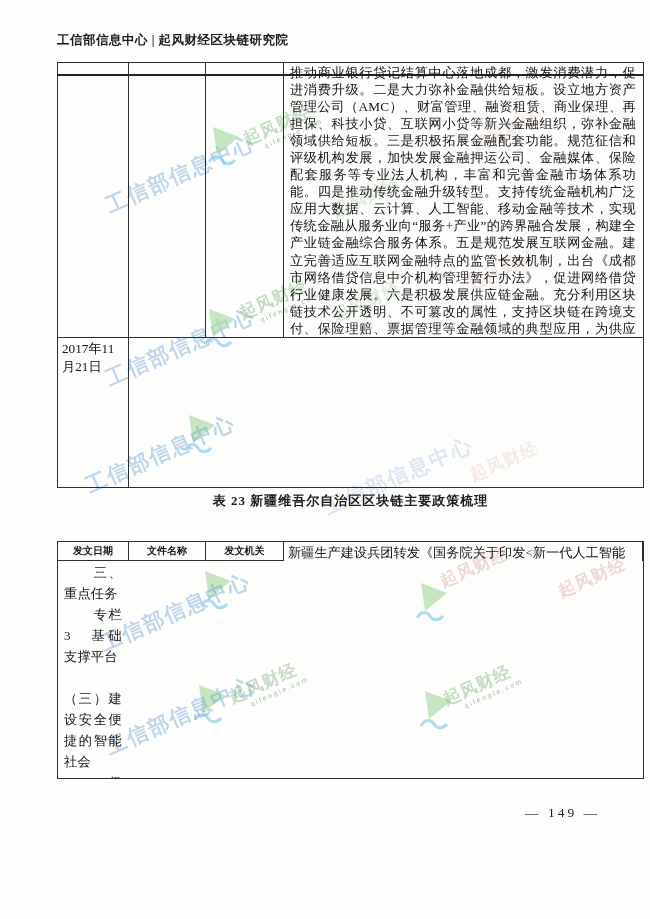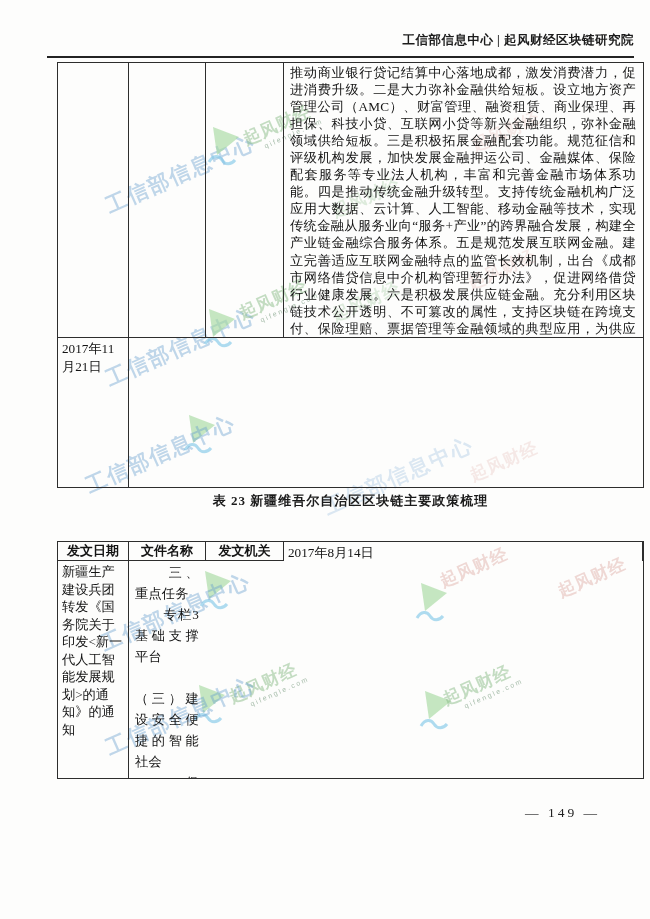--- a/index.html
+++ b/index.html
@@ -3,23 +3,23 @@
 <meta charset="utf-8">
 <style>
   html,body{margin:0;padding:0;background:#ffffff;}
   .page{
     position:relative;width:650px;height:919px;margin:0;
     background:#fdfdfc;overflow:hidden;
     font-family:"Liberation Serif","DejaVu Serif",serif;color:#141414;
   }
   
   .doc-header{
-    position:absolute;top:32px;left:47px;width:587px;z-index:2;
-    text-align:right;font-size:12.5px;font-weight:bold;letter-spacing:.5px;
-    padding-bottom:7px;border-bottom:2.2px solid #232323;color:#1c1c1c;
+    position:absolute;top:32px;left:57px;width:587px;z-index:2;
+    text-align:left;font-size:12.5px;font-weight:bold;letter-spacing:.5px;
+    padding-bottom:25px;border-bottom:2.2px solid #232323;color:#1c1c1c;
   }
   
   .tbl{
     position:absolute;left:57px;width:587px;z-index:2;box-sizing:border-box;
     display:grid;grid-template-columns:71px 77px 78px 1fr;
     border:1.6px solid #2d2d2d;background:transparent;
   }
   .tbl1{top:62px;height:426px;grid-template-rows:275px 1fr;}
   .tbl2{top:541px;height:238px;grid-template-rows:19px 1fr;}
   .c{
@@ -28,21 +28,21 @@
   }
   .c.last-col{border-right:none;}
   .c.last-row{border-bottom:none;}
   .c.content{
     white-space:pre-wrap;text-align:justify;padding:1px 7px 0 6px;
     line-height:17.05px;letter-spacing:.2px;
   }
   .tbl2 .c.content{line-height:21px;}
   .hc{
     box-sizing:border-box;border-right:1.4px solid #2d2d2d;border-bottom:1.4px solid #2d2d2d;
-    text-align:center;font-weight:bold;font-size:13px;line-height:17px;padding:0;
+    text-align:center;font-weight:bold;font-size:10px;line-height:17px;padding:0;
   }
   .hc.last-col{border-right:none;}
   
   .caption{
     position:absolute;top:492px;left:57px;width:587px;z-index:2;
     text-align:center;font-weight:bold;font-size:13px;letter-spacing:1px;color:#1b1b1b;
   }
   .pageno{
     position:absolute;top:805px;left:470px;width:130px;z-index:2;
     text-align:right;font-size:13.5px;letter-spacing:3px;color:#222;
@@ -124,21 +124,20 @@
     <div class="c last-row">2017年11月21日</div>
   </div>
 
   <div class="caption">表 23 新疆维吾尔自治区区块链主要政策梳理</div>
 
   <div class="tbl tbl2">
     <div class="hc">发文日期</div>
     <div class="hc">文件名称</div>
     <div class="hc">发文机关</div>
 
-    <div class="c last-row">2017年8月14日</div>
     <div class="c last-row">新疆生产建设兵团转发《国务院关于印发&lt;新一代人工智能发展规划&gt;的通知》的通知</div>
     <div class="c content last-col last-row">　　三、　重点任务
 　　专栏3　基础支撑平台
 　　（三）建设安全便捷的智能社会
 　　4. 促进社会交往共享互信。
 充分发挥人工智能技术在增强社会互动、促进可信交流中的作用。加强下一代社交网络研发，加快增强现实、虚拟现实等技术推广应用，促进虚拟环境和实体环境协同融合，满足个人感知、分析、判断与决策等实时信息需求，实现在工作、学习、生活、娱乐等不同场景下的流畅切换。针对改善人际沟通障碍的需求，开发具有情感交互功能、能准确理解人的需求的智能助理产品，实现情感交流和需求满足的良性循环。促进区块链技术与人工智能的融合，建立新型社会信用体系，最大限度降低人际交往成本和风险。</div>
   </div>
 
   <div class="pageno">— 149 —</div>
 

